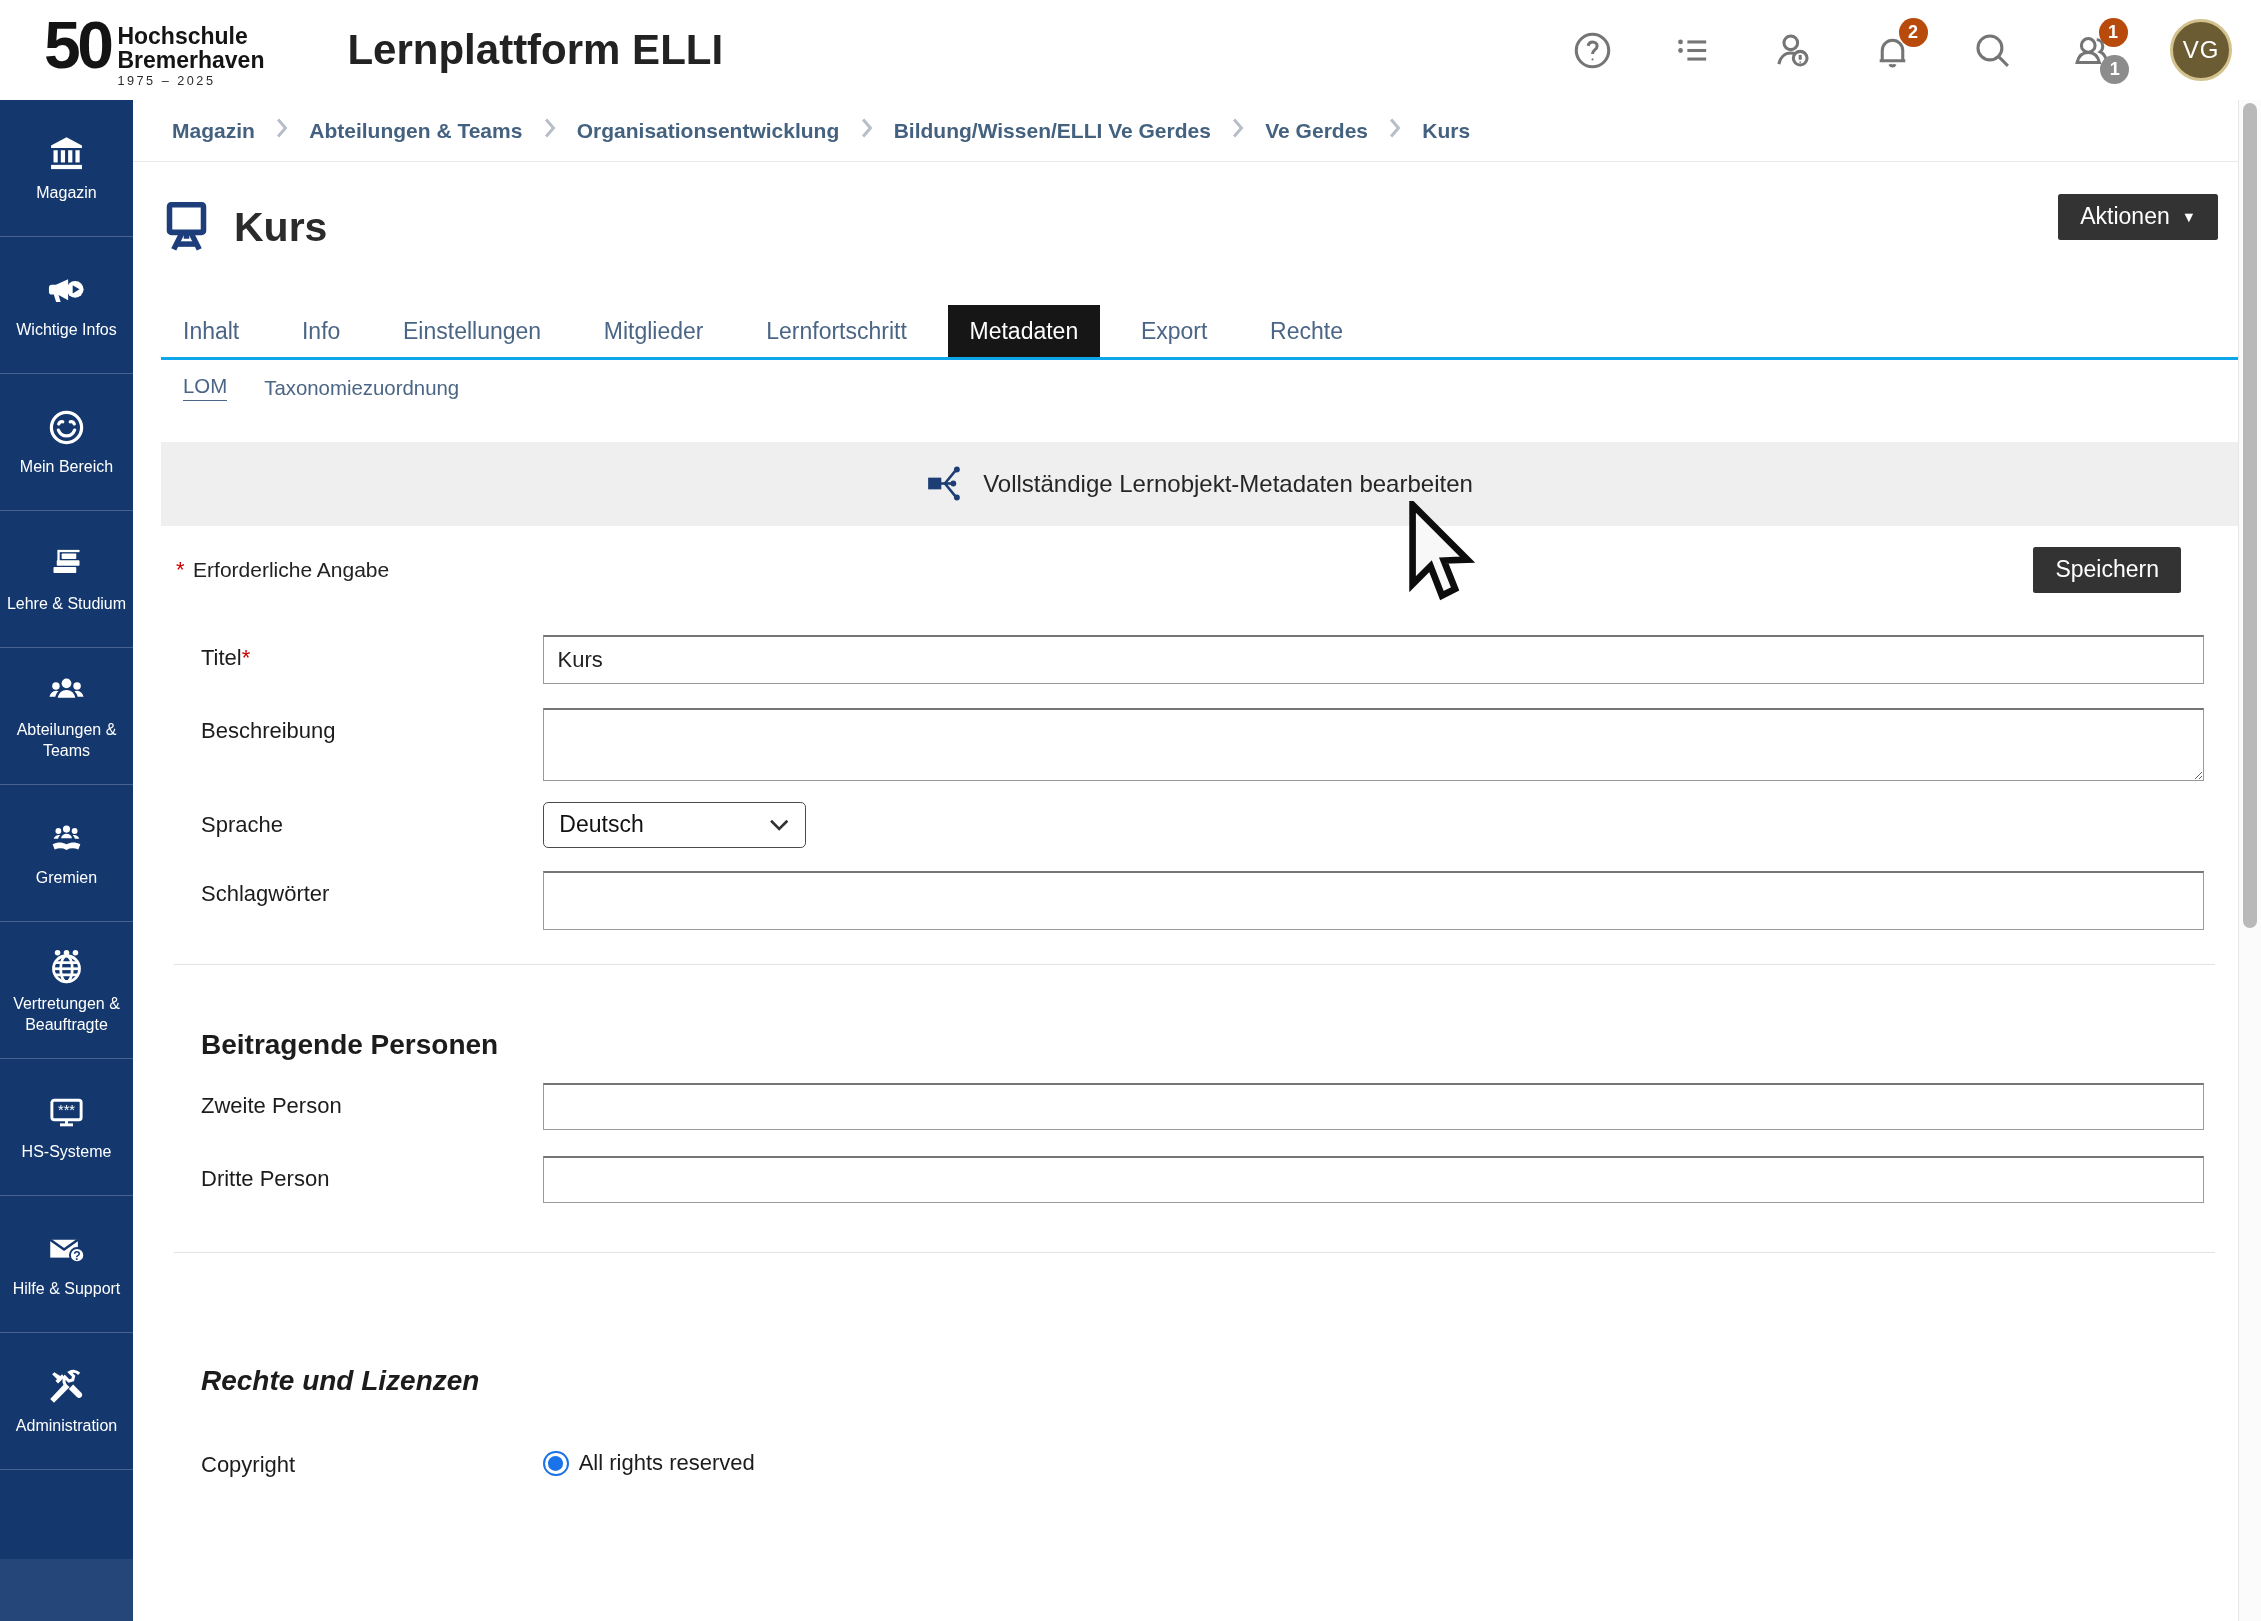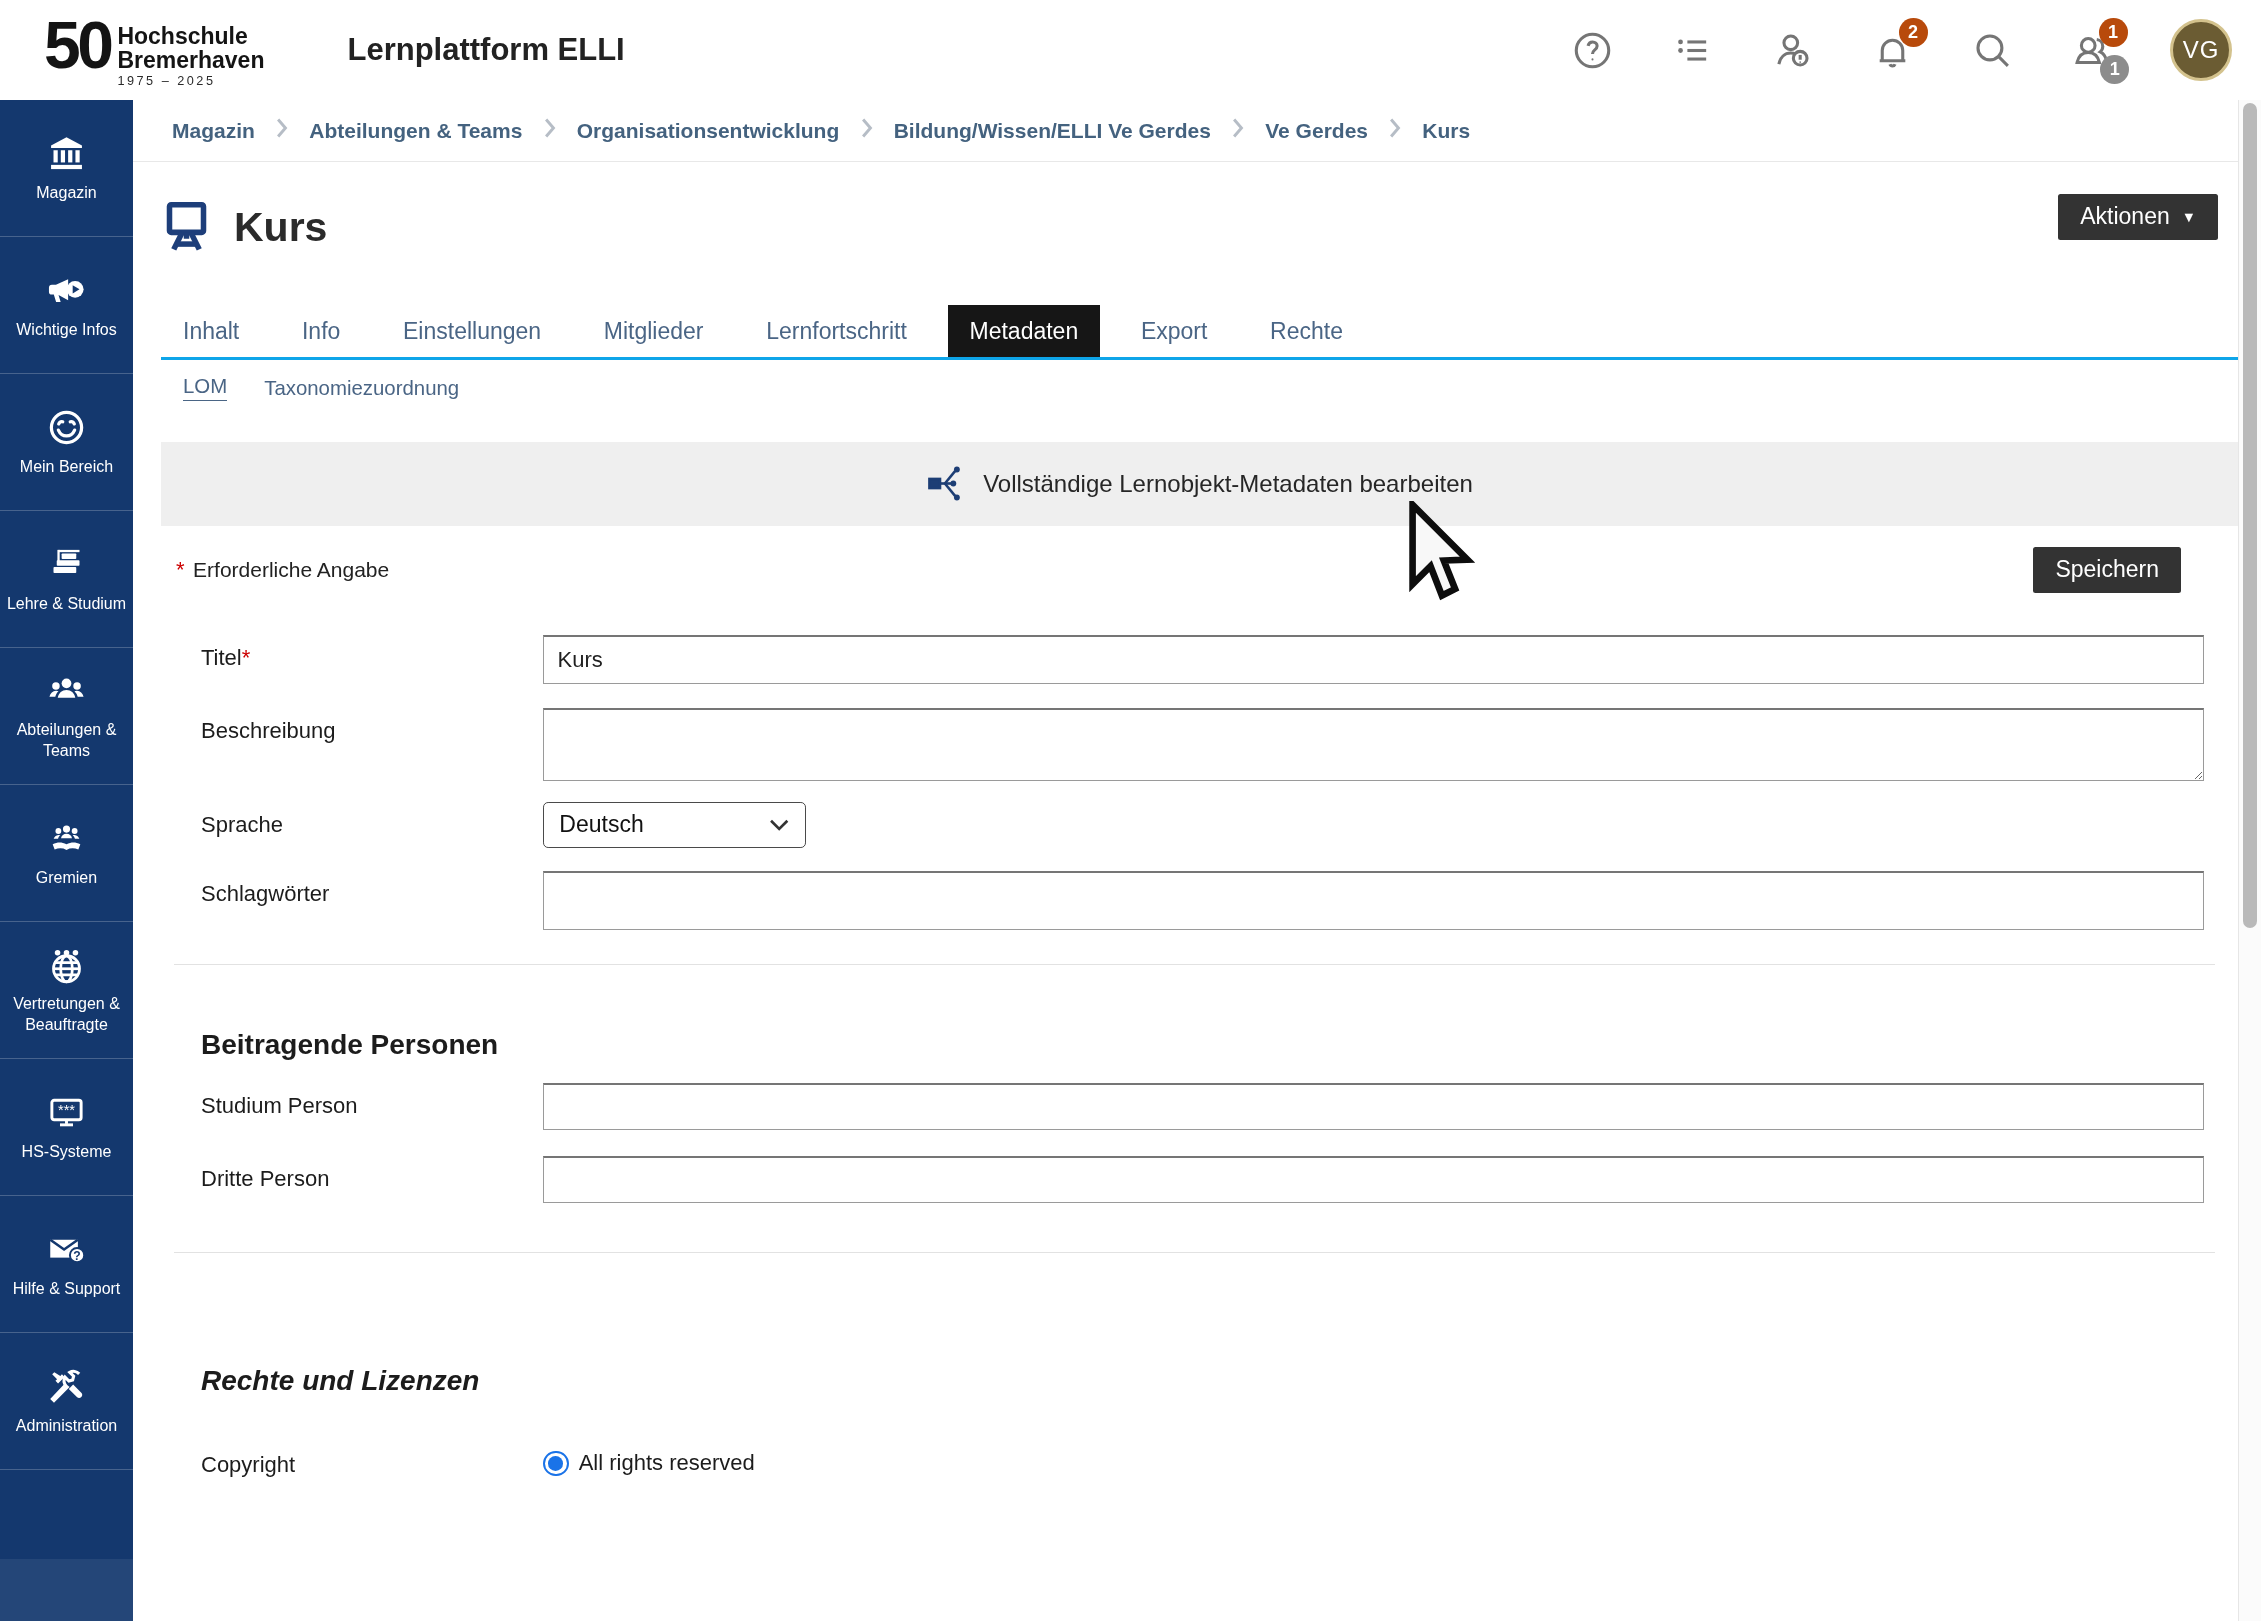--- a/index.html
+++ b/index.html
@@ -7,21 +7,21 @@
        font-family:"Liberation Sans",sans-serif;color:#1f1f1f;}
 
   
   .header{position:absolute;top:0;left:0;right:0;height:100px;background:#fff;
           border-bottom:0.8px solid #e3e3e3;display:flex;align-items:center;}
   .logo{display:flex;align-items:flex-start;margin-left:44px;}
   .logo-number{font-size:66px;font-weight:800;letter-spacing:-3.4px;color:#141414;line-height:66px;}
   .logo-textblock{margin-left:6.8px;margin-top:12px;}
   .logo-name{font-size:23px;font-weight:700;color:#141414;line-height:24px;}
   .logo-years{font-size:12.7px;color:#2a2a2a;letter-spacing:2.5px;margin-top:2.5px;}
-  .app-title{font-size:31px;font-weight:700;color:#222;margin-left:83px;}
+  .app-title{font-size:42px;font-weight:700;color:#222;margin-left:83px;}
   .header-icons{margin-left:auto;display:flex;align-items:center;gap:56px;margin-right:29px;}
   .hicon{position:relative;width:44px;height:44px;display:flex;align-items:center;justify-content:center;cursor:pointer;}
   .hicon svg{width:41px;height:41px;stroke:#757575;fill:none;stroke-width:1.8;}
   .badge{position:absolute;min-width:29px;height:29px;border-radius:14.4px;color:#fff;font-size:18px;
          display:flex;align-items:center;justify-content:center;font-weight:700;}
   .badge-orange{background:#b84a0b;top:-10.2px;right:-13.6px;}
   .badge-gray{background:#8c8c8c;bottom:-12px;right:-15.3px;}
   .avatar{width:56px;height:56px;border-radius:50%;background:#6b5c33;border:3.4px solid #d3c28d;
           color:#fff;font-size:24px;display:flex;align-items:center;justify-content:center;letter-spacing:0.8px;}
 
@@ -389,21 +389,21 @@
       <div class="form-label">Schlagwörter</div>
       <div class="form-field"><input class="ti h70" type="text" style=""></div>
     </div>
 
     <div class="divider" style="margin-top:34px;"></div>
 
     <h2 class="section-heading" style="margin-top:64px;">Beitragende Personen</h2>
 
 
     <div class="form-row" style="margin-top:22px;">
-      <div class="form-label">Studium Person</div>
+      <div class="form-label">Zweite Person</div>
       <div class="form-field"><input class="ti h55" type="text" style=""></div>
     </div>
 
     <div class="form-row" style="margin-top:25.5px;">
       <div class="form-label">Dritte Person</div>
       <div class="form-field"><input class="ti h55" type="text" style=""></div>
     </div>
 
     <div class="divider" style="margin-top:49px;"></div>
 

